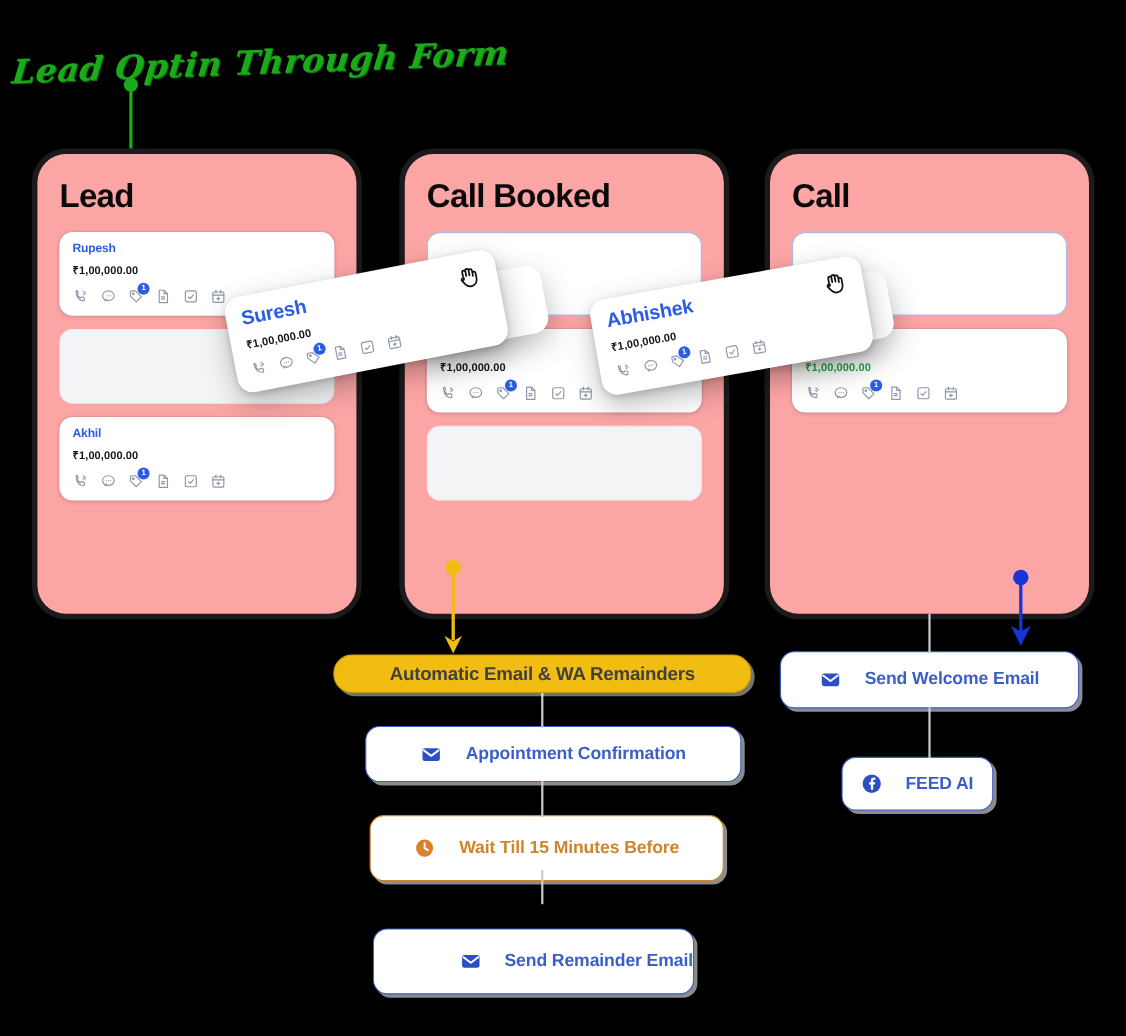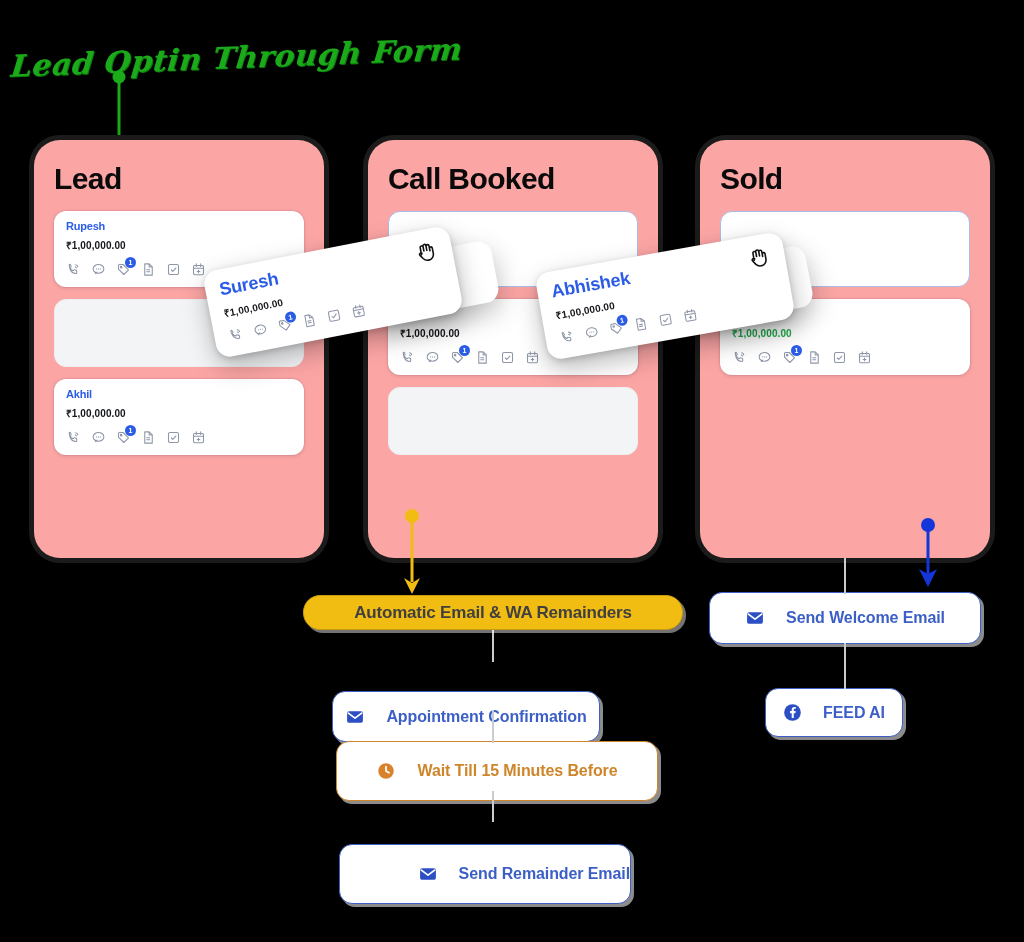--- a/index.html
+++ b/index.html
@@ -207,21 +207,21 @@
     justify-content: center;
     color: #404040;
     font-size: 17px;
     font-weight: 700;
     letter-spacing: -0.2px;
     box-sizing: border-box;
     box-shadow: 3px 3px 0 rgba(255,255,255,0.45);
     z-index: 12;
   }
 
-  #node-appointment-confirmation { left: 332px; top: 691px; width: 268px; height: 51px; text-align: center; }
+  #node-appointment-confirmation { left: 332px; top: 660px; width: 342px; height: 51px; text-align: center; }
   #node-wait-15-minutes          { left: 323px; top: 741px; width: 322px; height: 60px; margin-left: 13px; }
   #node-send-remainder-email     { left: 339px; top: 844px; width: 292px; height: 60px; justify-content: flex-end; }
   #node-send-welcome-email       { left: 709px; top: 592px; width: 272px; height: 52px; }
   #node-feed-ai                  { left: 765px; top: 688px; width: 138px; height: 49px; }
 
   
   .conn {
     position: absolute;
     background: #c9ccd1;
     width: 2px;
@@ -402,21 +402,21 @@
             <path d="M4 10h16M8.5 3v4M15.5 3v4M12 13v4.2M9.9 15.1h4.2"></path>
           </svg>
         </span>
     </div>
   </div>
 
   <div class="placeholder-card"></div>
 </div>
 
 <div class="column" id="column-sold">
-  <div class="column-title">Sold</div>
+  <div class="column-title">Call</div>
 
   <div class="dropzone-card"></div>
 
   <div class="deal-card">
     <div class="deal-name">Clinton</div>
     <div class="deal-amount green">₹1,00,000.00</div>
     <div class="icon-row">
       <span class="deal-icon">
           <svg viewBox="0 0 24 24" fill="none" stroke="currentColor" stroke-width="1.7" stroke-linecap="round" stroke-linejoin="round">
             <path d="M6 3.5c.6 0 1.1.4 1.3 1l.8 2.4c.2.5 0 1-.4 1.3l-1.1.9c1 2.2 2.7 3.9 4.9 4.9l.9-1.1c.3-.4.8-.6 1.3-.4l2.4.8c.6.2 1 .7 1 1.3v2.6c0 .8-.7 1.4-1.5 1.3C9.4 18 6 14.6 5.2 5c-.1-.8.5-1.5 1.3-1.5z"></path>

